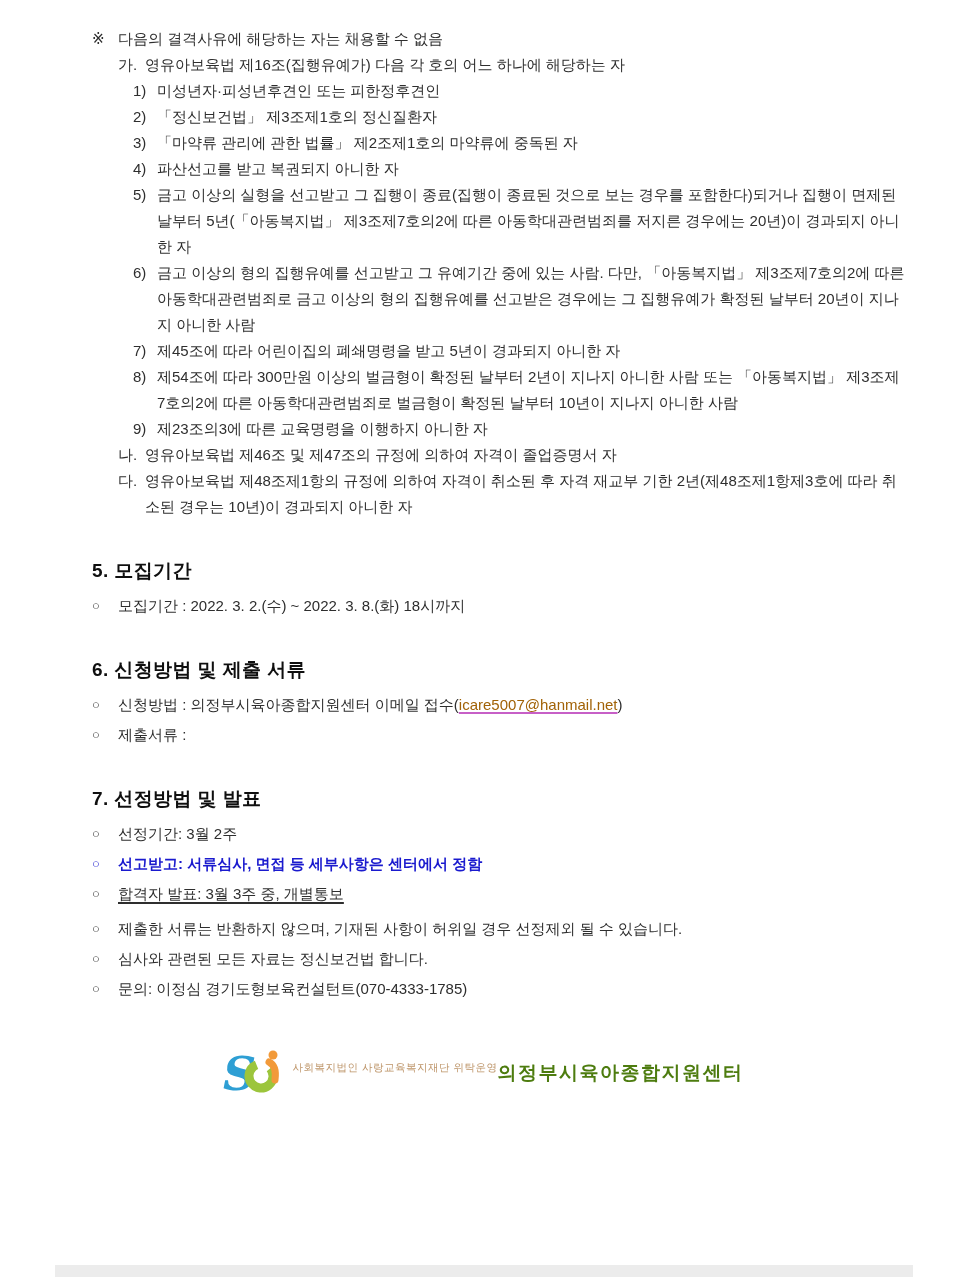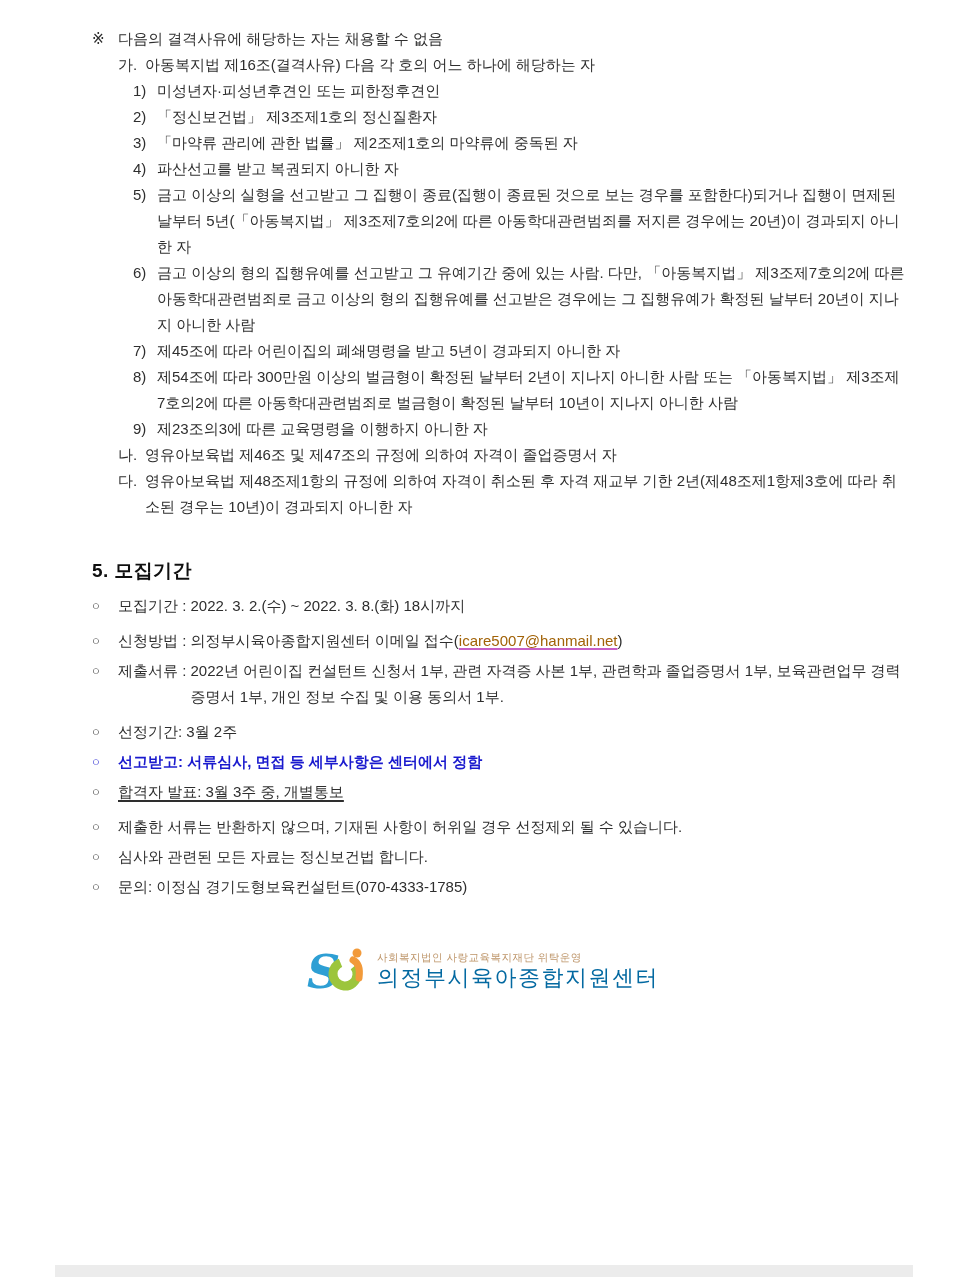--- a/index.html
+++ b/index.html
@@ -33,38 +33,38 @@
   .bu .bl,.bu .bv{font-weight:400;text-decoration:underline;text-underline-offset:3px;text-decoration-thickness:1.5px}
   .bu .om{font-weight:700}
 
   .email{
     color:#a16207;cursor:pointer;
     text-decoration:underline;text-decoration-color:#c75fc7;
     text-decoration-thickness:1.5px;text-underline-offset:2px;
   }
 
   .footer{display:flex;align-items:center;justify-content:center;margin-top:44px;gap:8px}
-  .f-text{display:flex;flex-direction:column}
+  .f-text{display:flex;}
   .f-small{font-size:10.5px;line-height:15px;color:#bd9468;letter-spacing:.5px}
-  .f-big{font-size:22px;line-height:25px;color:#0369a1;font-weight:400;letter-spacing:1.5px}
+  .f-big{font-size:19px;line-height:25px;color:#4d7c0f;font-weight:700;letter-spacing:1.5px}
 
   .bottom-bar{position:absolute;left:55px;bottom:0;width:858px;height:12px;background:#ececec}
 </style>
 </head>
 <body>
 
 <div class="top-block">
   <div class="row">
     <span class="mk">※</span>
     <span class="txt">다음의 결격사유에 해당하는 자는 채용할 수 없음</span>
   </div>
 
   <div class="row row-ga">
     <span class="lbl">가.</span>
-    <span class="txt">아동복지법 제16조(결격사유) 다음 각 호의 어느 하나에 해당하는 자</span>
+    <span class="txt">영유아보육법 제16조(집행유예가) 다음 각 호의 어느 하나에 해당하는 자</span>
   </div>
 
   <div class="row row-num">
     <span class="lbl">1)</span>
     <span class="txt">미성년자·피성년후견인 또는 피한정후견인</span>
   </div>
   <div class="row row-num">
     <span class="lbl">2)</span>
     <span class="txt">「정신보건법」 제3조제1호의 정신질환자</span>
   </div>
@@ -110,33 +110,34 @@
 <section class="sec-first">
   <h2>5. 모집기간</h2>
   <div class="bullet first">
     <span class="om">○</span>
     <span class="bl"></span>
     <span class="bv">모집기간 : 2022. 3. 2.(수) ~ 2022. 3. 8.(화) 18시까지</span>
   </div>
 </section>
 
 <section>
+  <h2>6. 신청방법 및 제출 서류</h2>
   <div class="bullet first">
     <span class="om">○</span>
     <span class="bl">신청방법 : </span>
     <span class="bv"><span>의정부시육아종합지원센터 이메일 접수(</span><a class="email">icare5007@hanmail.net</a><span>)</span></span>
   </div>
   <div class="bullet">
     <span class="om">○</span>
     <span class="bl">제출서류 : </span>
-    <span class="bv">2022년 어린이집 컨설턴트 신청서 1부, 관련 자격증 사본 1부, 관련학과 졸업증명서 1부, 보육관련업무 경력증명서 1부, 개인 정보 수집 및 이용 동의서 1부.</span>
   </div>
 </section>
 
 <section>
+  <h2>7. 선정방법 및 발표</h2>
   <div class="bullet first">
     <span class="om">○</span>
     <span class="bl"></span>
     <span class="bv">선정기간: 3월 2주</span>
   </div>
   <div class="bullet blue">
     <span class="om">○</span>
     <span class="bl"></span>
     <span class="bv">선고받고: 서류심사, 면접 등 세부사항은 센터에서 정함</span>
   </div>

